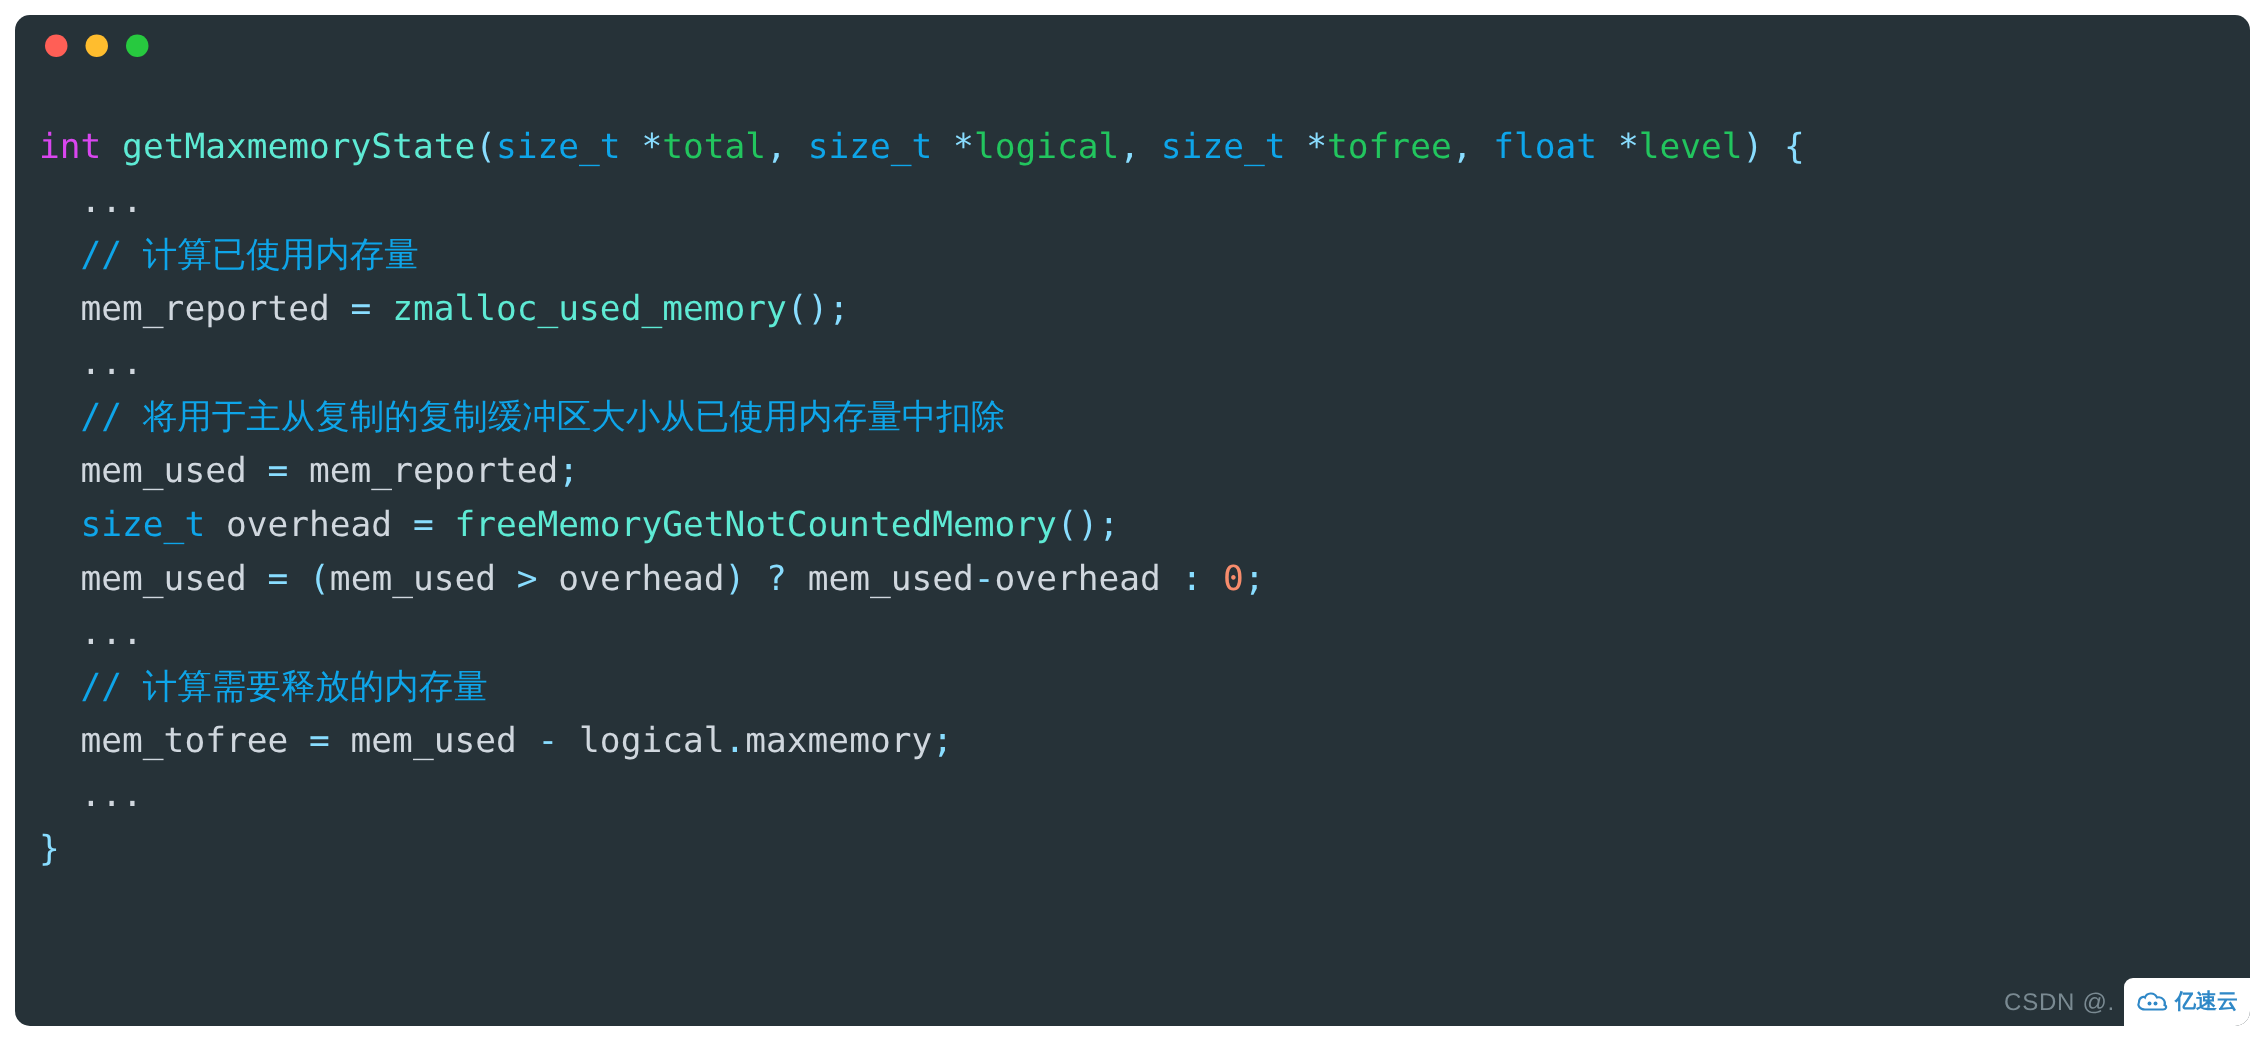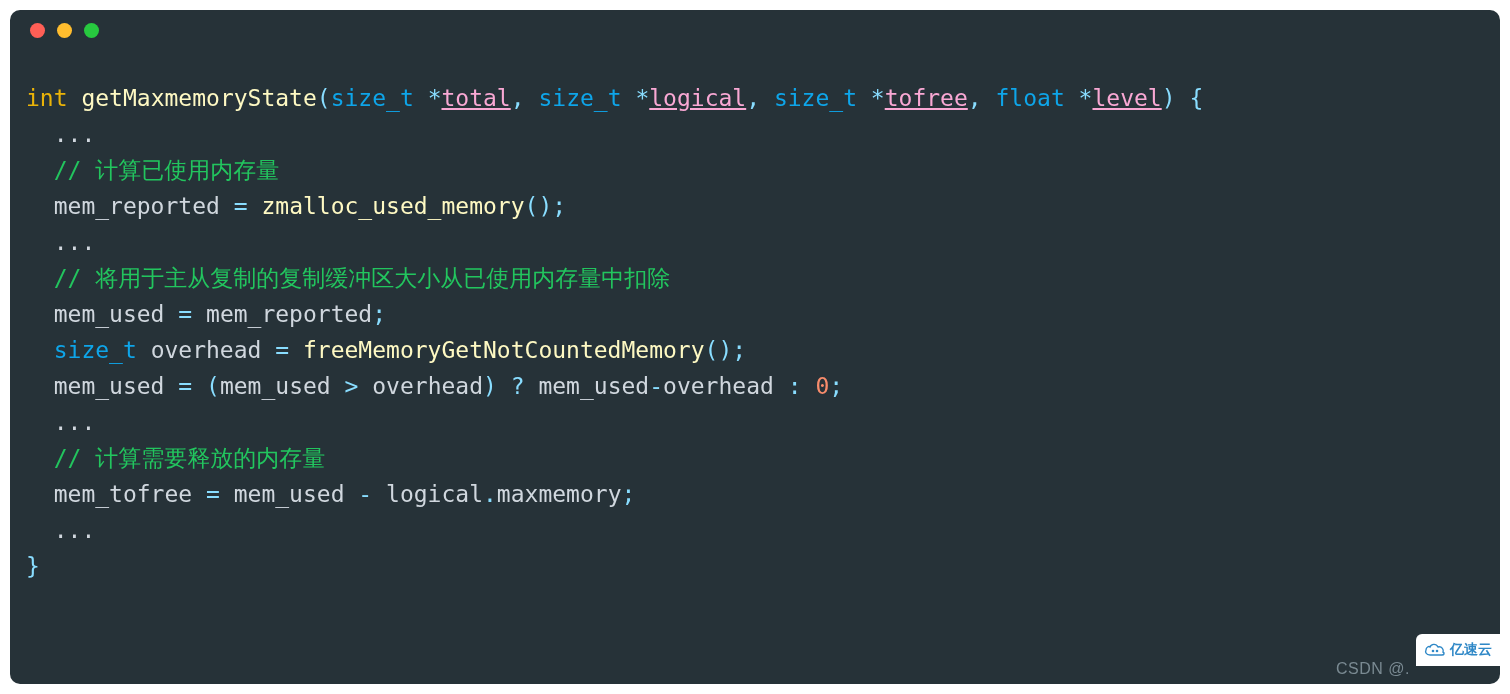--- a/index.html
+++ b/index.html
@@ -40,43 +40,43 @@
 
   pre.code {
     margin: 0;
     padding: 30px 16px 10px 16px;
     font-size: 23px;
     line-height: 36px;
     white-space: pre;
     color: #d0d7de;
   }
 
-  .tok-kw     { color: #eab308; }
-  .tok-fn     { color: #fef9c3; }
+  .tok-kw     { color: #d946ef; }
+  .tok-fn     { color: #5eead4; }
   .tok-type   { color: #0ea5e9; }
-  .tok-param  { color: #f9a8d4; text-decoration: underline; }
+  .tok-param  { color: #22c55e; }
   .tok-punc   { color: #89ddff; }
   .tok-op     { color: #89ddff; }
   .tok-ident  { color: #d0d7de; }
   .tok-num    { color: #f78c6c; }
-  .tok-comment{ color: #22c55e; }
+  .tok-comment{ color: #0ea5e9; }
 
   .watermark {
     position: absolute;
     right: 90px;
     bottom: 6px;
     font-family: Arial, sans-serif;
     font-size: 16px;
     color: #7a8a92;
     letter-spacing: 0.5px;
   }
   .badge {
     position: absolute;
     right: 0;
-    bottom: 18px;
+    bottom: 0;
     width: 84px;
     height: 32px;
     background: #ffffff;
     border-top-left-radius: 6px;
     display: flex;
     align-items: center;
     justify-content: center;
     gap: 4px;
     font-family: Arial, sans-serif;
   }

